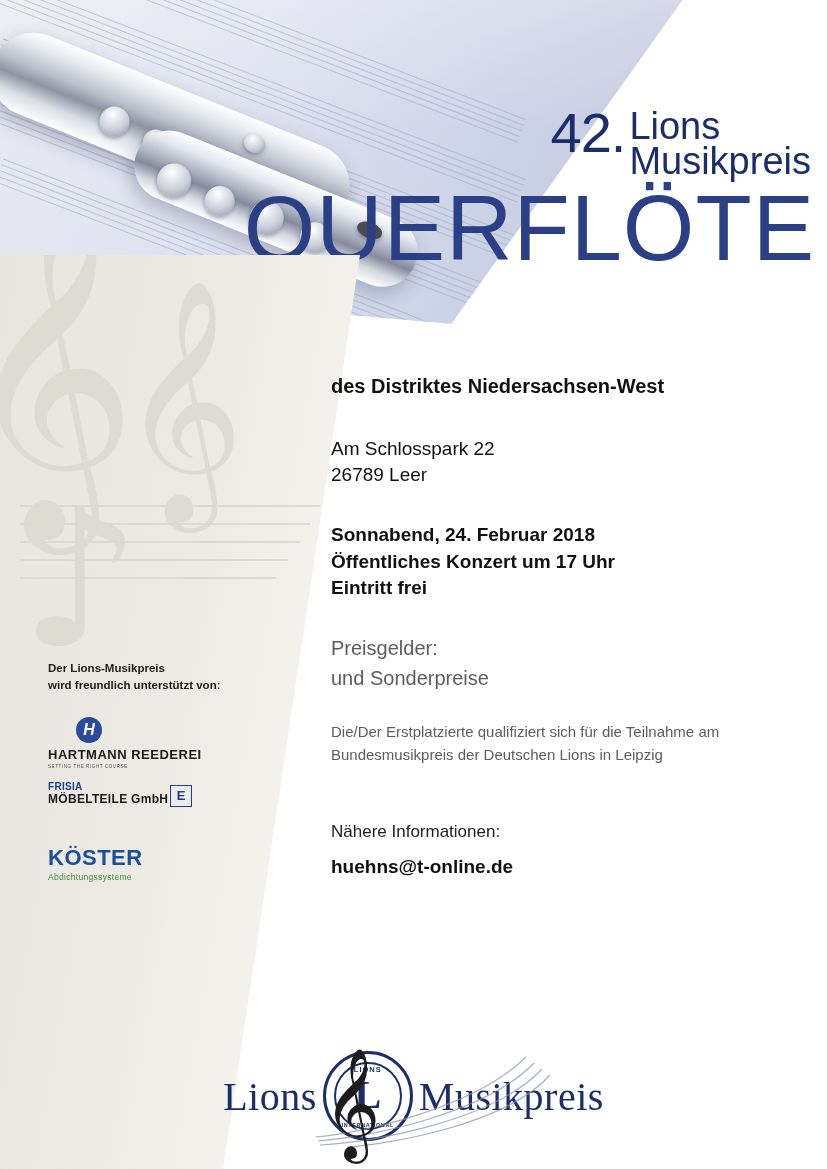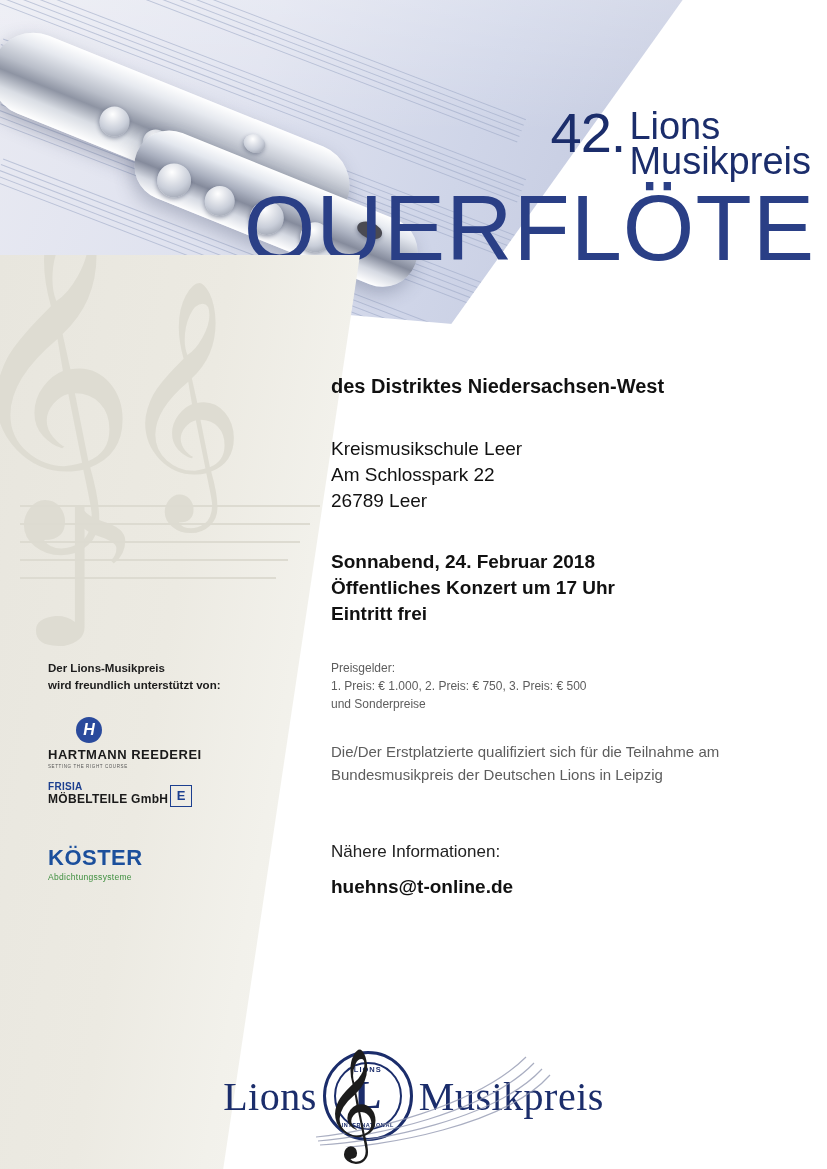--- a/index.html
+++ b/index.html
@@ -207,21 +207,21 @@
     color: #111111;
   }
   .event {
     font-size: 19px;
     line-height: 1.38;
     font-weight: bold;
     margin: 0 0 32px 0;
     color: #111111;
   }
   .prizes {
-    font-size: 12px;
+    font-size: 20px;
     line-height: 1.5;
     color: #5d5d5d;
     margin: 0 0 28px 0;
   }
   .qualify {
     font-size: 15px;
     line-height: 1.5;
     color: #5d5d5d;
     margin: 0 0 56px 0;
   }
@@ -537,34 +537,32 @@
       <div class="t1">KÖSTER</div>
       <div class="t2">Abdichtungssysteme</div>
     </div>
 
   </div>
 
   <div class="content">
     <p class="headline">des Distriktes Niedersachsen-West</p>
 
     <div class="addr">
-      <div>Kreismusikschule Leer</div>
       <div>Am Schlosspark 22</div>
       <div>26789 Leer</div>
     </div>
 
     <div class="event">
       <div>Sonnabend, 24. Februar 2018</div>
       <div>Öffentliches Konzert um 17 Uhr</div>
       <div>Eintritt frei</div>
     </div>
 
     <div class="prizes">
       <div>Preisgelder:</div>
-      <div>1. Preis: € 1.000, 2. Preis: € 750, 3. Preis: € 500</div>
       <div>und Sonderpreise</div>
     </div>
 
     <div class="qualify">
       <div>Die/Der Erstplatzierte qualifiziert sich für die Teilnahme am</div>
       <div>Bundesmusikpreis der Deutschen Lions in Leipzig</div>
     </div>
 
     <p class="info-label">Nähere Informationen:</p>
     <a class="info-mail" href="#">huehns@t-online.de</a>

